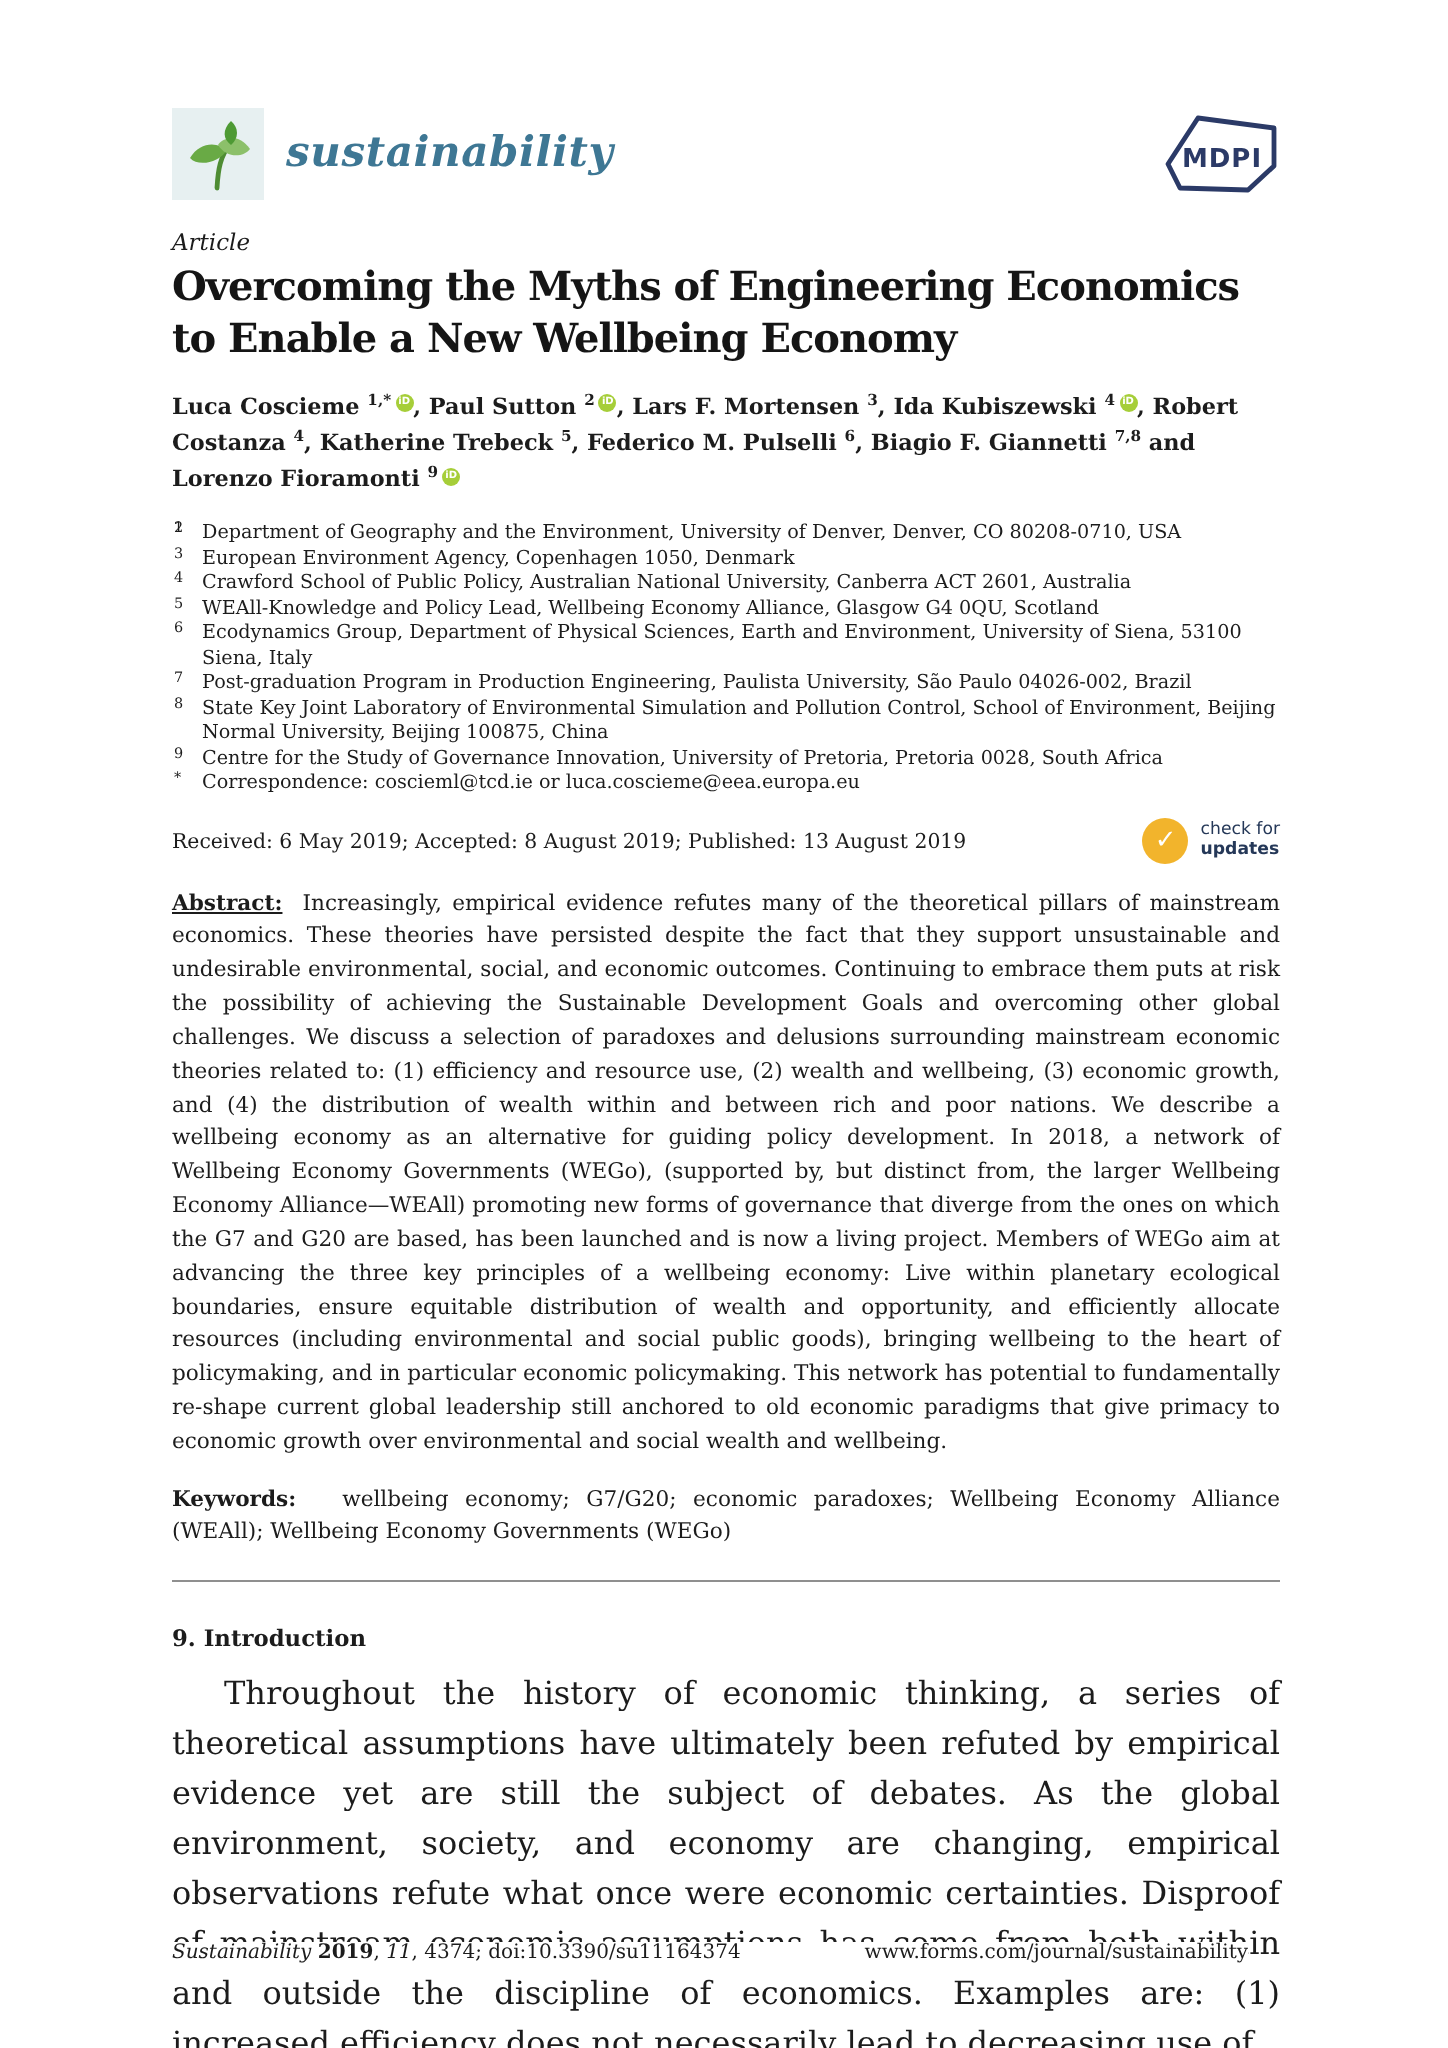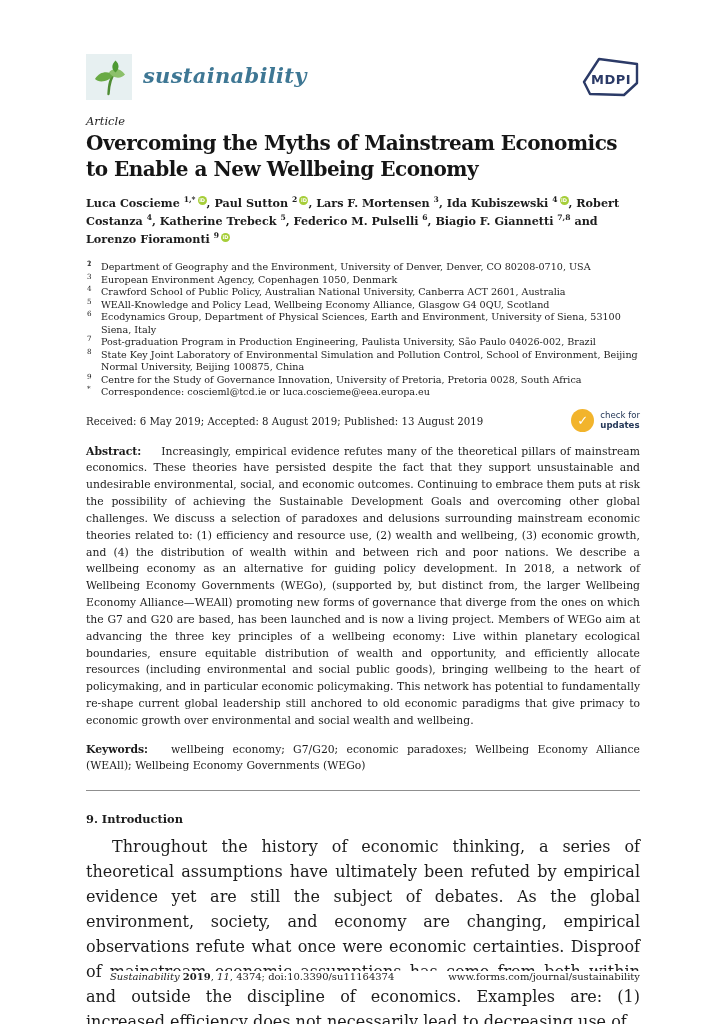--- a/index.html
+++ b/index.html
@@ -40,32 +40,32 @@
   .badge{display:flex;align-items:center;gap:6px;cursor:pointer;}
   .badge-circle{
     width:23px;height:23px;border-radius:50%;background:#f2b42c;color:#ffffff;
     display:flex;align-items:center;justify-content:center;
     font-family:"DejaVu Sans", sans-serif;font-weight:bold;font-size:13px;
   }
   .badge-text{font-family:"DejaVu Sans", sans-serif;font-size:8.6px;color:#253858;line-height:1.18;}
   .badge-text .b2{font-weight:bold;}
   
   .abstract{font-size:10.8px;line-height:1.56;text-align:justify;margin:12px 0 0;}
-  .abstract b{margin-right:20px;}
+  .abstract b{margin-right:10px;text-decoration:underline;}
   .keywords{font-size:10.8px;line-height:1.56;text-align:justify;margin:12px 0 0;}
   .keywords b{margin-right:23px;}
   .rule{border:none;border-top:1px solid #8f8f8f;margin:15px 0 0;}
   
   .section-heading{font-size:11.4px;font-weight:bold;margin:21px 0 0;}
   .intro-para{font-size:16px;line-height:1.56;text-align:justify;text-indent:26px;margin:9px 0 0;}
   
   .footer{
-    position:absolute;left:86px;right:84px;bottom:42px;
+    position:absolute;left:86px;right:100px;bottom:42px;
     display:flex;justify-content:space-between;
-    font-size:10px;color:#1c1c1c;background:#fff;margin-left:24px;
+    font-size:10px;color:#1c1c1c;background:#fff;
   }
 </style>
 </head>
 <body>
 
 <div class="page">
 
   <div class="masthead">
     <div class="journal-logo">
       <div class="leaf-box">
@@ -80,21 +80,21 @@
     </div>
     <div class="mdpi-logo">
       <svg width="58" height="42" viewBox="0 0 58 42">
         <polygon points="2,26 17,3 55,8 55,27 42,39 8,38" fill="none" stroke="#2b3a67" stroke-width="2.4" stroke-linejoin="round"></polygon>
         <text x="29" y="27.5" text-anchor="middle" class="mdpi-text">MDPI</text>
       </svg>
     </div>
   </div>
 
   <div class="article-label">Article</div>
-  <h1 class="title">Overcoming the Myths of Mainstream Economics to Enable a New Wellbeing Economy</h1>
+  <h1 class="title">Overcoming the Myths of Engineering Economics to Enable a New Wellbeing Economy</h1>
 
   <p class="authors"><span>Luca Coscieme</span> <sup class="asup">1,*</sup><span class="orcid">iD</span>, <span>Paul Sutton</span> <sup class="asup">2</sup><span class="orcid">iD</span>, <span>Lars F. Mortensen</span> <sup class="asup">3</sup>, <span>Ida Kubiszewski</span> <sup class="asup">4</sup><span class="orcid">iD</span>, <span>Robert Costanza</span> <sup class="asup">4</sup>, <span>Katherine Trebeck</span> <sup class="asup">5</sup>, <span>Federico M. Pulselli</span> <sup class="asup">6</sup>, <span>Biagio F. Giannetti</span> <sup class="asup">7,8</sup> and <span>Lorenzo Fioramonti</span> <sup class="asup">9</sup><span class="orcid">iD</span></p>
 
   <div class="affiliations">
       <div class="aff-row"><span class="aff-sup">1</span></div>
       <div class="aff-row"><span class="aff-sup">2</span><span>Department of Geography and the Environment, University of Denver, Denver, CO 80208-0710, USA</span></div>
       <div class="aff-row"><span class="aff-sup">3</span><span>European Environment Agency, Copenhagen 1050, Denmark</span></div>
       <div class="aff-row"><span class="aff-sup">4</span><span>Crawford School of Public Policy, Australian National University, Canberra ACT 2601, Australia</span></div>
       <div class="aff-row"><span class="aff-sup">5</span><span>WEAll-Knowledge and Policy Lead, Wellbeing Economy Alliance, Glasgow G4 0QU, Scotland</span></div>
       <div class="aff-row"><span class="aff-sup">6</span><span>Ecodynamics Group, Department of Physical Sciences, Earth and Environment, University of Siena, 53100 Siena, Italy</span></div>

